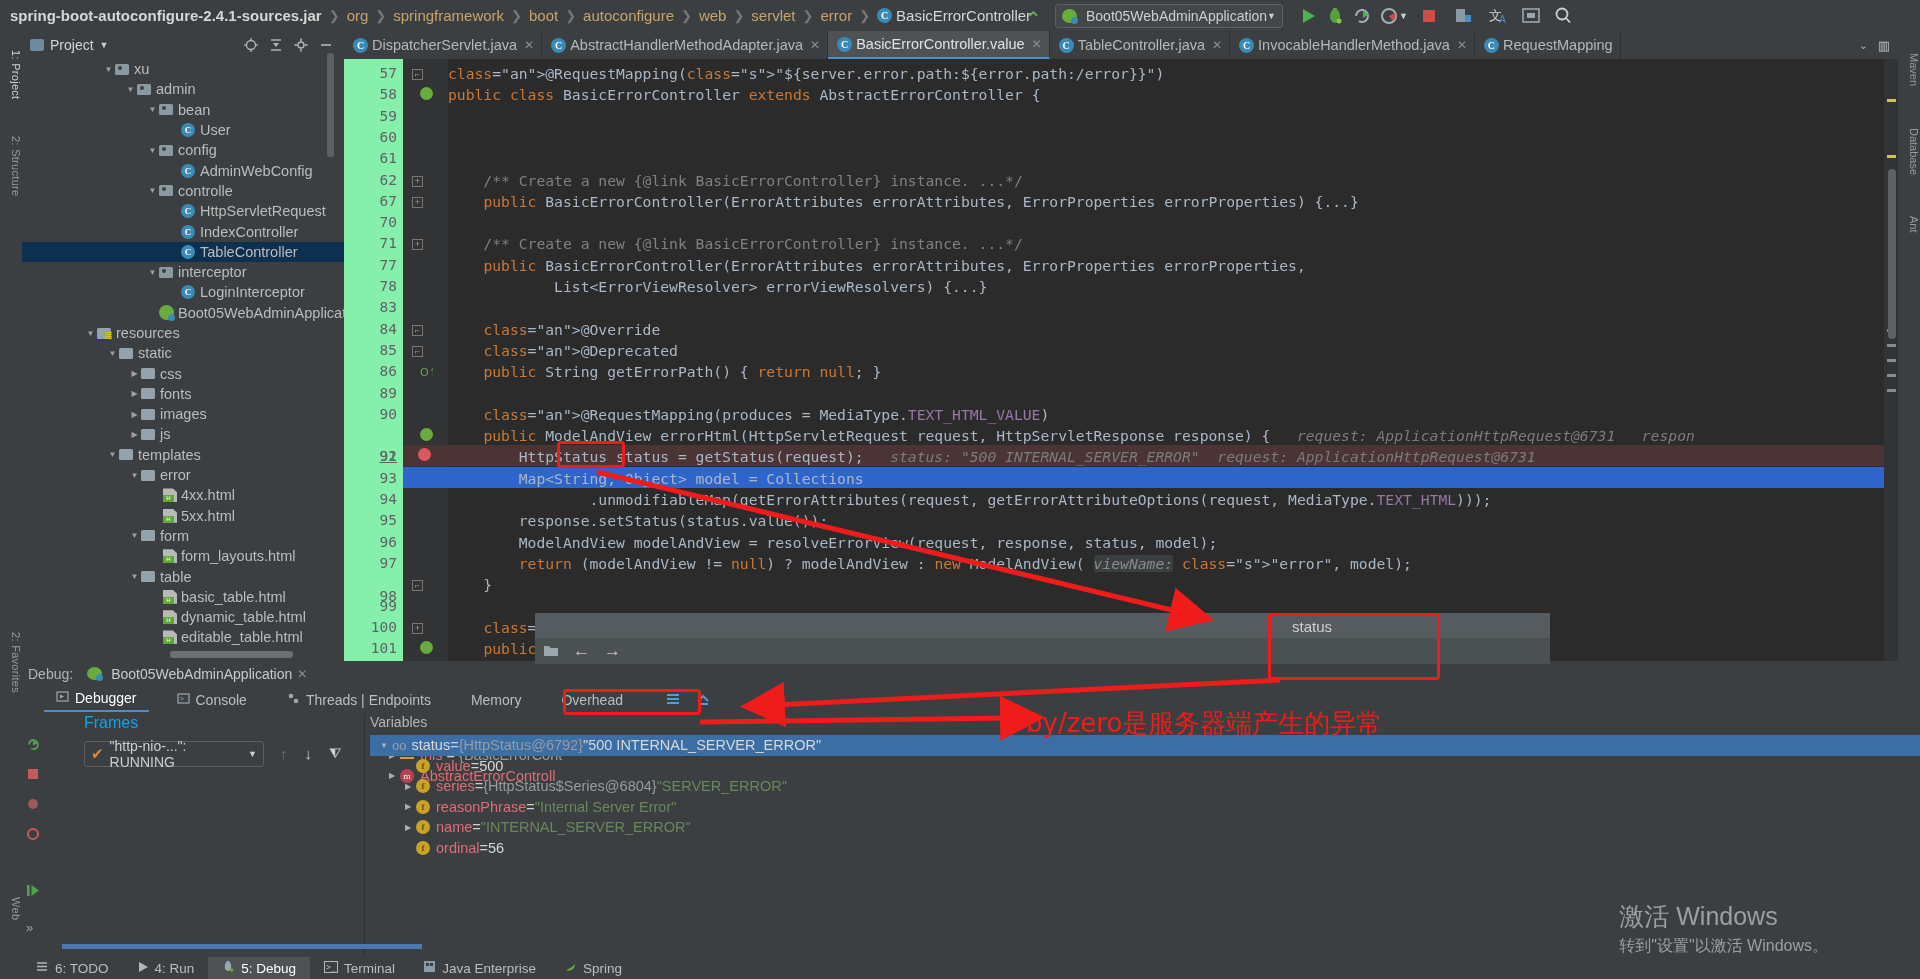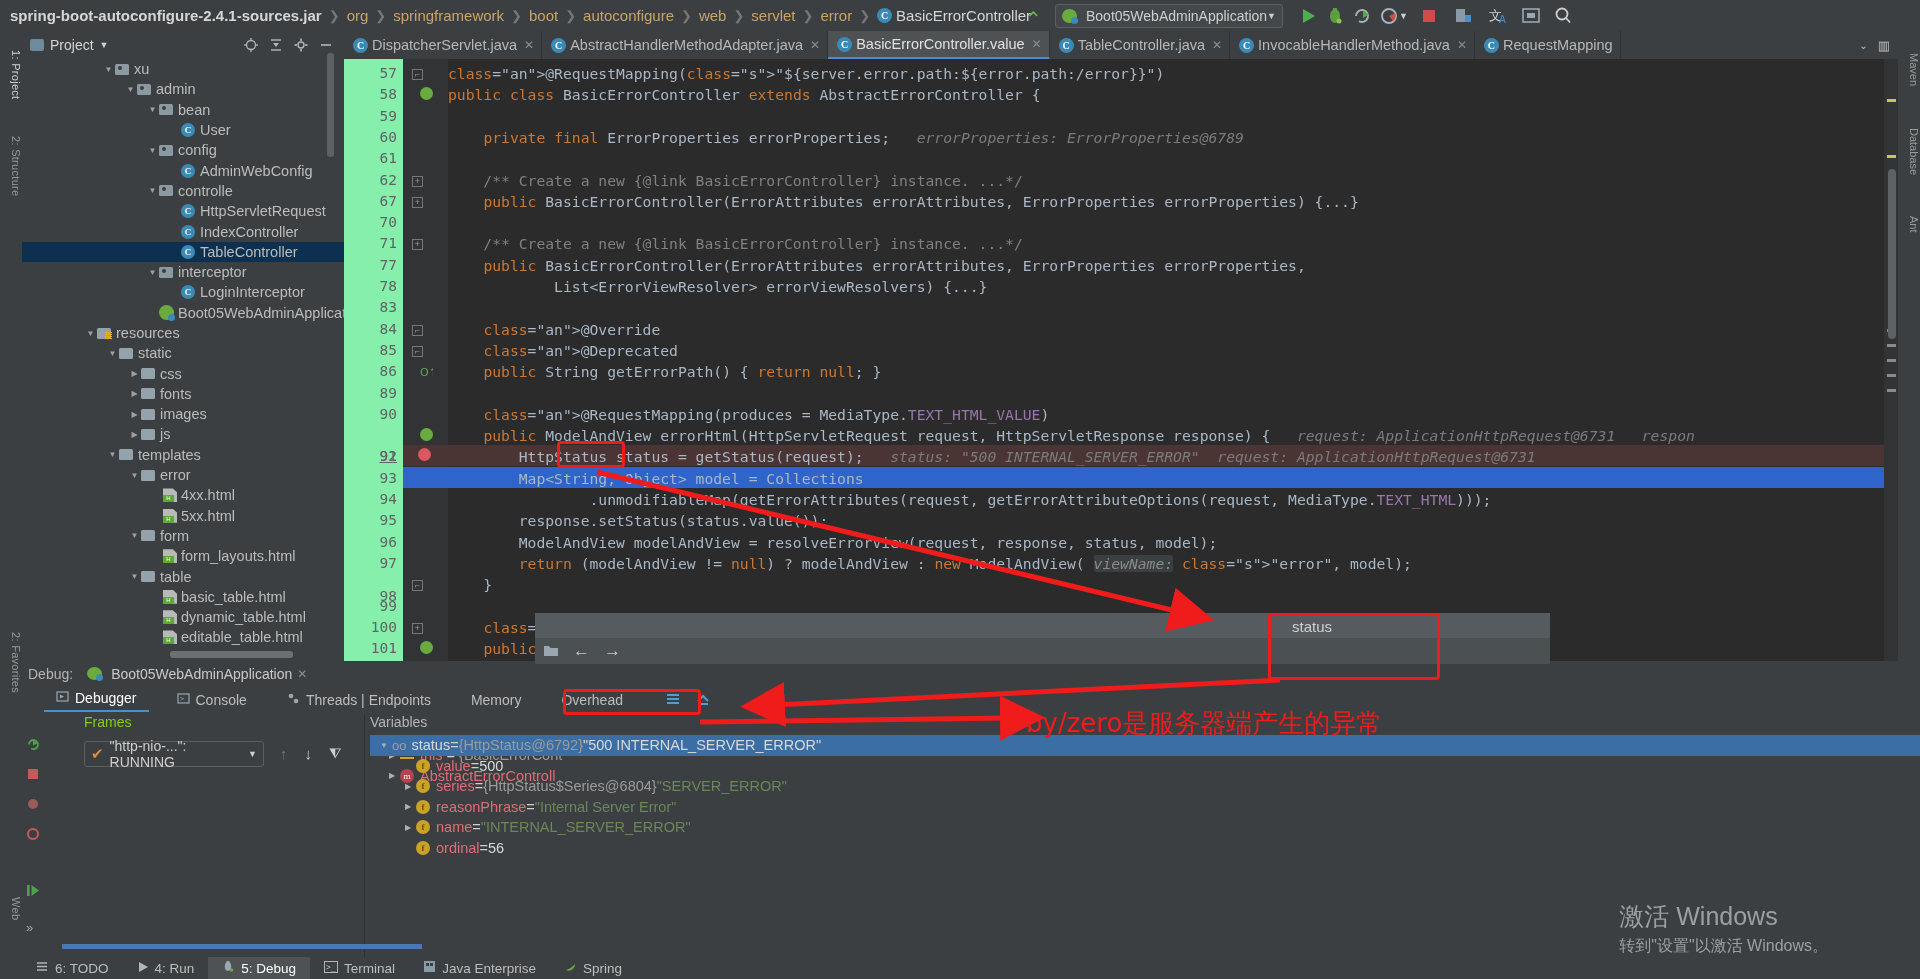--- a/index.html
+++ b/index.html
@@ -159,21 +159,21 @@
     height:25px; display:flex; align-items:center; padding-left:6px; font-size:14px; color:#b4b4b4;
   }
   #dbg-title .run{ margin-left:14px; display:flex; align-items:center; gap:5px; color:#c9c9c9;}
   #dbg-tabs{
     position:absolute; top:25px; left:0; width:1898px; height:28px;
     display:flex; align-items:center; padding-left:22px; gap:16px;
   }
   .dtab{ padding:2px 12px; font-size:14px; color:#bdbdbd; display:flex; align-items:center; gap:6px;}
   .dtab.active{ color:#ffffff; border-bottom:2px solid #4b8ec9; padding-bottom:4px;}
   #dbg-left-icons{ position:absolute; left:0; top:53px; width:22px; height:247px; background:#3c3f41;}
-  #frames-hdr{ position:absolute; left:22px; top:53px; font-size:14px; color:#84cc16; padding-left:40px;}
+  #frames-hdr{ position:absolute; left:22px; top:53px; font-size:16px; color:#0ea5e9; padding-left:40px;}
   #vars-hdr{ position:absolute; left:348px; top:53px; font-size:14px; color:#b4b4b4;}
   #framebox{
     position:absolute; left:62px; top:80px; width:180px; height:26px;
     border:1px solid #5e6060; border-radius:3px; background:#3c3f41;
     display:flex; align-items:center; padding:0 6px; font-size:14px; color:#cfcfcf;
   }
   #varspanel{ position:absolute; left:348px; top:74px; width:1550px; height:120px; }
   .vrow{ height:20.5px; display:flex; align-items:center; font-size:14.5px; white-space:nowrap;}
   .vrow.sel{ background:#3a6ea5;}
   .vtw{ width:16px; text-align:center; color:#b0b0b0; font-size:8px; flex:0 0 16px;}
@@ -572,21 +572,20 @@
       <div class="lnum" style="top: 529px;">98</div>
       <div class="lnum" style="top: 538.5px;">99</div>
       <div class="lnum" style="top: 559.8px;">100</div>
       <div class="lnum" style="top: 581.1px;">101</div>
     </div>
   <div id="gutter2"></div>
   <div id="code">
       <div class="cl" style="top: 6px;"><span <span="" class="k">class</span>="an"&gt;@RequestMapping(<span <span="" class="k">class</span>="s"&gt;"${server.error.path:${error.path:/error}}")</div>
       <div class="cl" style="top: 27.3px;"><span class="k">public</span> <span class="k">class</span> BasicErrorController <span class="k">extends</span> AbstractErrorController {</div>
       <div class="cl" style="top: 48.6px;"></div>
-      <div class="cl" style="top: 69.9px;">    <span class="k">private</span> <span class="k">final</span> ErrorProperties errorProperties;<span class="hint">   errorProperties: ErrorProperties@6789</span></div>
       <div class="cl" style="top: 91.2px;"></div>
       <div class="cl" style="top: 112.5px;"><span class="cm">    /** Create a new {@link BasicErrorController} instance. ...*/</span></div>
       <div class="cl" style="top: 133.8px;">    <span class="k">public</span> BasicErrorController(ErrorAttributes errorAttributes, ErrorProperties errorProperties) {...}</div>
       <div class="cl" style="top: 155.1px;"></div>
       <div class="cl" style="top: 176.4px;"><span class="cm">    /** Create a new {@link BasicErrorController} instance. ...*/</span></div>
       <div class="cl" style="top: 197.7px;">    <span class="k">public</span> BasicErrorController(ErrorAttributes errorAttributes, ErrorProperties errorProperties,</div>
       <div class="cl" style="top: 219px;">            List&lt;ErrorViewResolver&gt; errorViewResolvers) {...}</div>
       <div class="cl" style="top: 240.3px;"></div>
       <div class="cl" style="top: 261.6px;">    <span <span="" class="k">class</span>="an"&gt;@Override</div>
       <div class="cl" style="top: 282.9px;">    <span <span="" class="k">class</span>="an"&gt;@Deprecated</div>

